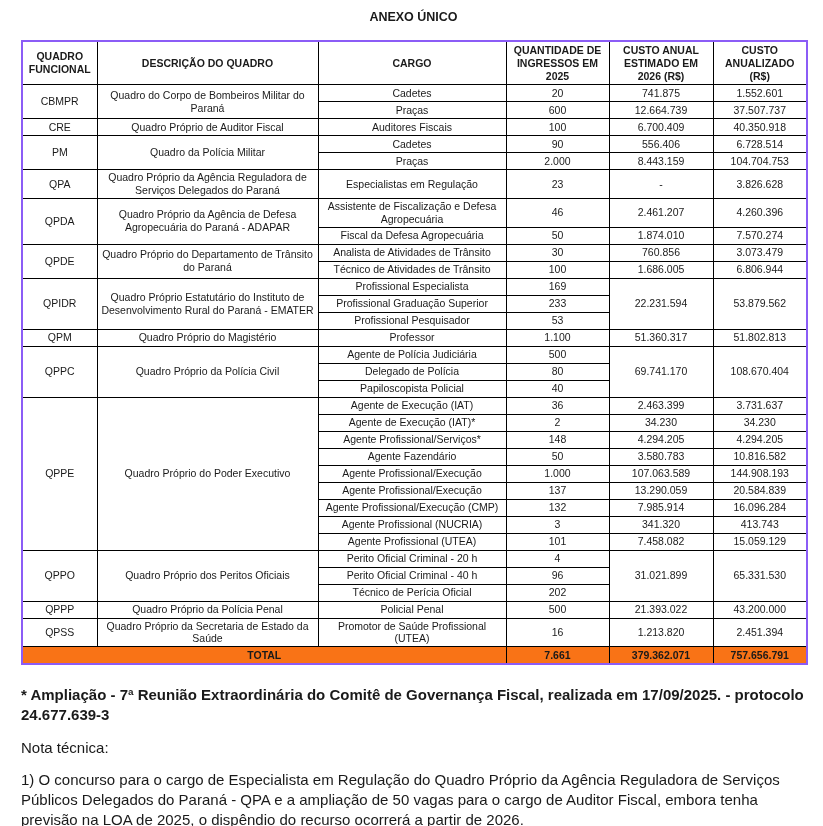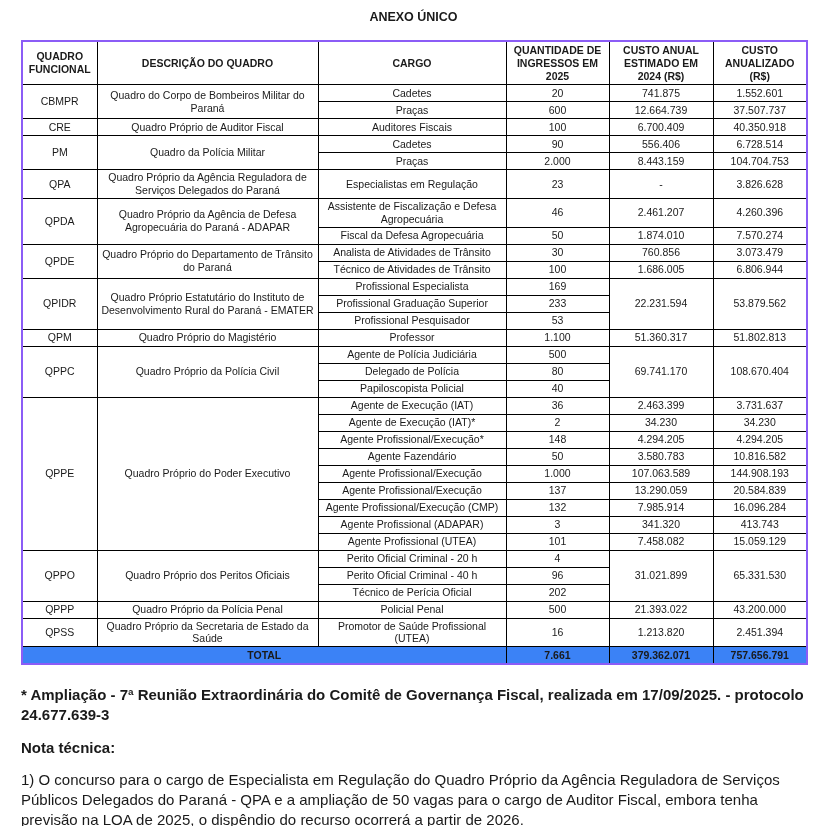--- a/index.html
+++ b/index.html
@@ -43,31 +43,31 @@
   }
   table.main { border: 2px solid #8b5cf6; }
   table.main thead th {
     font-weight: bold;
     height: 36px;
     padding: 2px 2px;
   }
   table.main tbody td { height: 14px; }
   td.c-num { text-align: right; padding-right: 5px; margin-left: 12px; }
   tr.total-row td {
-    background: #3b82f6;
+    background: #f97316;
     font-weight: bold;
     height: 18px;
   }
   .notes {
     margin-top: 20px;
     font-size: 15px;
     line-height: 1.35;
   }
   .note-asterisk { font-weight: bold; margin: 0 0 12px 0; }
-  .note-label { font-weight: bold; margin: 0 0 12px 0; }
+  .note-label { font-weight: normal; margin: 0 0 12px 0; }
   .note-body { margin: 0 0 12px 0; }
 </style>
 </head>
 <body>
 
 <div class="doc">
 
   <div class="header-block">
     <p class="title first">ANEXO ÚNICO</p>
   </div>
@@ -80,21 +80,21 @@
       <col style="width:103px">
       <col style="width:104px">
       <col style="width:94px">
     </colgroup>
     <thead>
       <tr>
         <th>QUADRO FUNCIONAL</th>
         <th>DESCRIÇÃO DO QUADRO</th>
         <th>CARGO</th>
         <th>QUANTIDADE DE INGRESSOS EM 2025</th>
-        <th>CUSTO ANUAL ESTIMADO EM 2024 (R$)</th>
+        <th>CUSTO ANUAL ESTIMADO EM 2026 (R$)</th>
         <th>CUSTO ANUALIZADO (R$)</th>
       </tr>
     </thead>
     <tbody>
         <tr>
           <td class="c-code" rowspan="2">CBMPR</td>
           <td class="c-desc" rowspan="2">Quadro do Corpo de Bombeiros Militar do Paraná</td>
           <td class="c-cargo">Cadetes</td>
           <td class="c-qty">20</td>
           <td class="c-num">741.875</td>
@@ -212,21 +212,21 @@
           <td class="c-num">2.463.399</td>
           <td class="c-num">3.731.637</td>
         </tr>
         <tr>
           <td class="c-cargo">Agente de Execução (IAT)*</td>
           <td class="c-qty">2</td>
           <td class="c-num">34.230</td>
           <td class="c-num">34.230</td>
         </tr>
         <tr>
-          <td class="c-cargo">Agente Profissional/Execução*</td>
+          <td class="c-cargo">Agente Profissional/Serviços*</td>
           <td class="c-qty">148</td>
           <td class="c-num">4.294.205</td>
           <td class="c-num">4.294.205</td>
         </tr>
         <tr>
           <td class="c-cargo">Agente Fazendário</td>
           <td class="c-qty">50</td>
           <td class="c-num">3.580.783</td>
           <td class="c-num">10.816.582</td>
         </tr>
@@ -242,21 +242,21 @@
           <td class="c-num">13.290.059</td>
           <td class="c-num">20.584.839</td>
         </tr>
         <tr>
           <td class="c-cargo">Agente Profissional/Execução (CMP)</td>
           <td class="c-qty">132</td>
           <td class="c-num">7.985.914</td>
           <td class="c-num">16.096.284</td>
         </tr>
         <tr>
-          <td class="c-cargo">Agente Profissional (ADAPAR)</td>
+          <td class="c-cargo">Agente Profissional (NUCRIA)</td>
           <td class="c-qty">3</td>
           <td class="c-num">341.320</td>
           <td class="c-num">413.743</td>
         </tr>
         <tr>
           <td class="c-cargo">Agente Profissional (UTEA)</td>
           <td class="c-qty">101</td>
           <td class="c-num">7.458.082</td>
           <td class="c-num">15.059.129</td>
         </tr>

